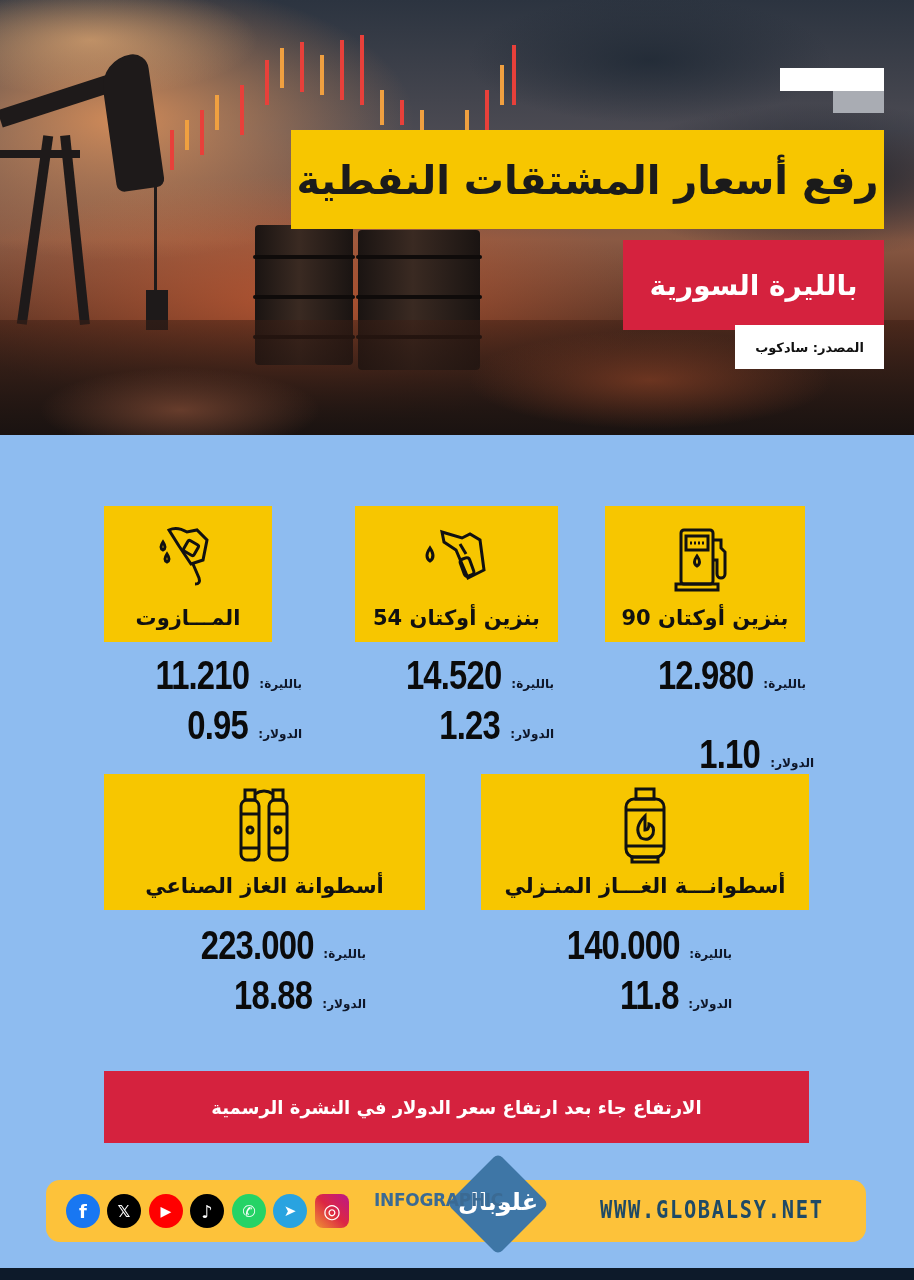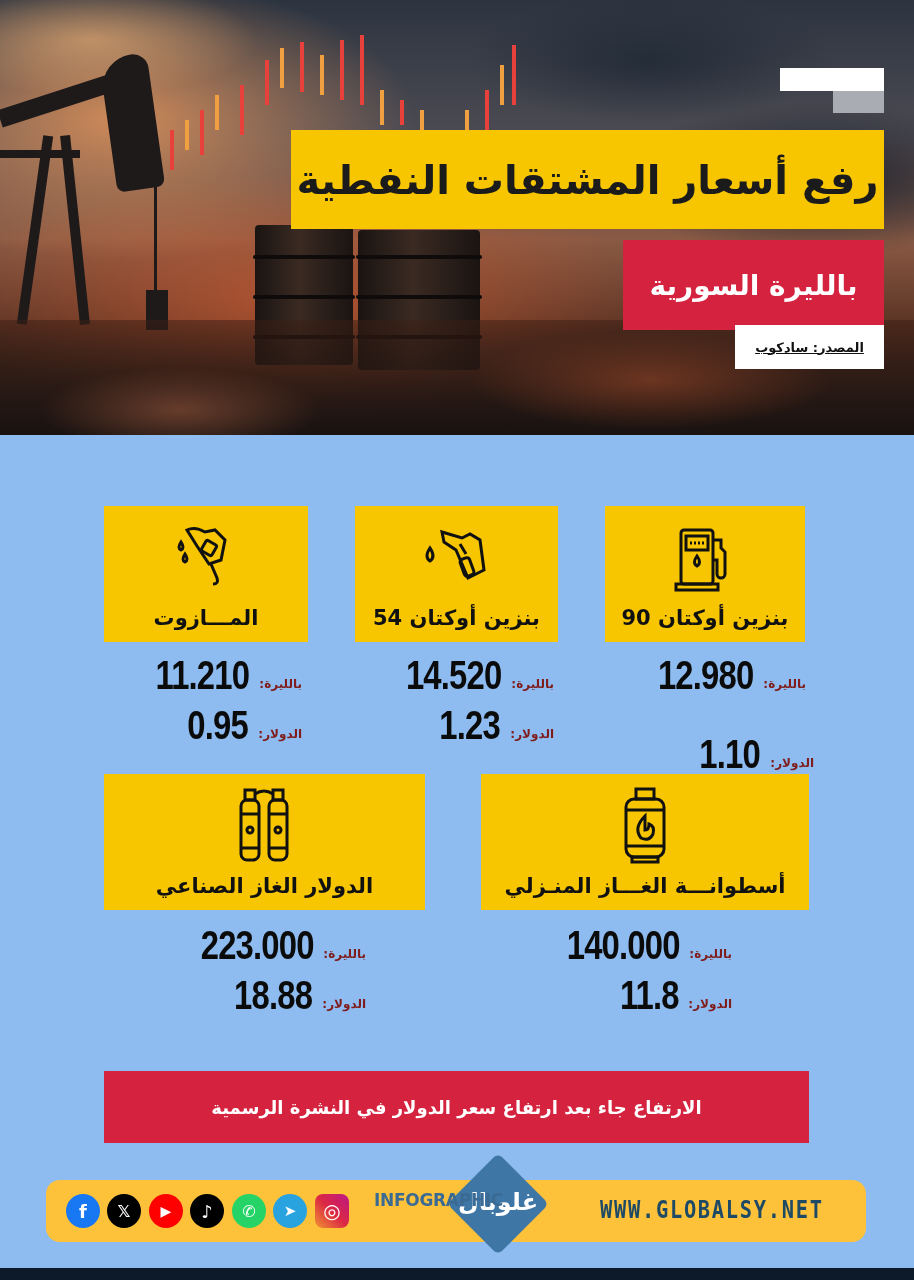--- a/index.html
+++ b/index.html
@@ -52,39 +52,39 @@
     position: absolute; left: 623px; top: 240px; width: 261px; height: 90px;
     background: #d5223e;
     display: flex; align-items: center; justify-content: center;
   }
   .subtitle-box span { font-size: 28px; font-weight: bold; color: #ffffff; direction: rtl; }
   .source-box {
     position: absolute; left: 735px; top: 325px; width: 149px; height: 44px;
     background: #ffffff;
     display: flex; align-items: center; justify-content: center;
   }
-  .source-box span { font-size: 13px; font-weight: bold; color: #111; direction: rtl; text-decoration: underline; }
+  .source-box span { font-size: 13px; font-weight: bold; color: #111; direction: rtl; }
 
   
   .card {
     position: absolute; background: #f7c600;
     display: flex; flex-direction: column; align-items: center; justify-content: flex-end;
     padding-bottom: 12px;
   }
   .card .icon { position: absolute; left: 50%; transform: translateX(-50%); }
   .card .label { font-size: 21px; font-weight: bold; color: #111; direction: rtl; white-space: nowrap; }
   .price-row {
     position: absolute; display: flex; align-items: flex-end; gap: 10px; direction: ltr;
   }
   .price-row .num {
     font-family: "Liberation Sans", sans-serif;
     font-weight: bold; color: #0b0b0b; font-size: 40px; letter-spacing: -1px;
     transform: scaleX(0.82); transform-origin: right bottom; line-height: 1;
   }
-  .price-row .cap { font-size: 12px; font-weight: bold; color: #7f1d1d; direction: rtl; margin-bottom: 4px; }
+  .price-row .cap { font-size: 12px; font-weight: bold; color: #0f172a; direction: rtl; margin-bottom: 4px; }
 
   
   .note {
     position: absolute; left: 104px; top: 1071px; width: 705px; height: 72px;
     background: #d5223e;
     display: flex; align-items: center; justify-content: center;
   }
   .note span { font-size: 18px; font-weight: bold; color: #ffffff; direction: rtl; }
 
   
@@ -209,21 +209,21 @@
 </div>
 <div class="price-row" style="right:360px;top:655px;">
   <span class="num">14.520</span>
   <span class="cap">بالليرة:</span>
 </div>
 <div class="price-row" style="right:360px;top:705px;">
   <span class="num">1.23</span>
   <span class="cap">الدولار:</span>
 </div>
 
-<div class="card" style="left:104px;top:506px;width:204px;height:136px;">
+<div class="card" style="left:104px;top:506px;width:168px;height:136px;">
   <svg class="icon" style="top:18px;" width="70" height="66" viewBox="0 0 70 66" fill="none" stroke="#111" stroke-width="3">
     <path d="M10 18 q-4 6 0 8 q4 -2 0 -8z"></path>
     <path d="M14 30 q-4 6 0 8 q4 -2 0 -8z"></path>
     <path d="M16 6 q8 -4 18 2 l10 -2 l10 10 l-4 20 l-12 4 l-12 -18 z"></path>
     <path d="M40 40 l6 14 q2 6 -4 6"></path>
     <rect x="32" y="18" width="12" height="12" rx="2" transform="rotate(30 38 24)"></rect>
   </svg>
   <span class="label">المـــازوت</span>
 </div>
 <div class="price-row" style="right:612px;top:655px;">
@@ -262,21 +262,21 @@
     <rect x="10" y="4" width="10" height="10"></rect>
     <rect x="38" y="4" width="10" height="10"></rect>
     <path d="M20 8 q9 -6 18 0"></path>
     <line x1="6" y1="28" x2="24" y2="28"></line>
     <line x1="34" y1="28" x2="52" y2="28"></line>
     <line x1="6" y1="62" x2="24" y2="62"></line>
     <line x1="34" y1="62" x2="52" y2="62"></line>
     <circle cx="15" cy="44" r="3"></circle>
     <circle cx="43" cy="44" r="3"></circle>
   </svg>
-  <span class="label">الدولار الغاز الصناعي</span>
+  <span class="label">أسطوانة الغاز الصناعي</span>
 </div>
 <div class="price-row" style="right:548px;top:925px;">
   <span class="num">223.000</span>
   <span class="cap">بالليرة:</span>
 </div>
 <div class="price-row" style="right:548px;top:975px;">
   <span class="num">18.88</span>
   <span class="cap">الدولار:</span>
 </div>
 

